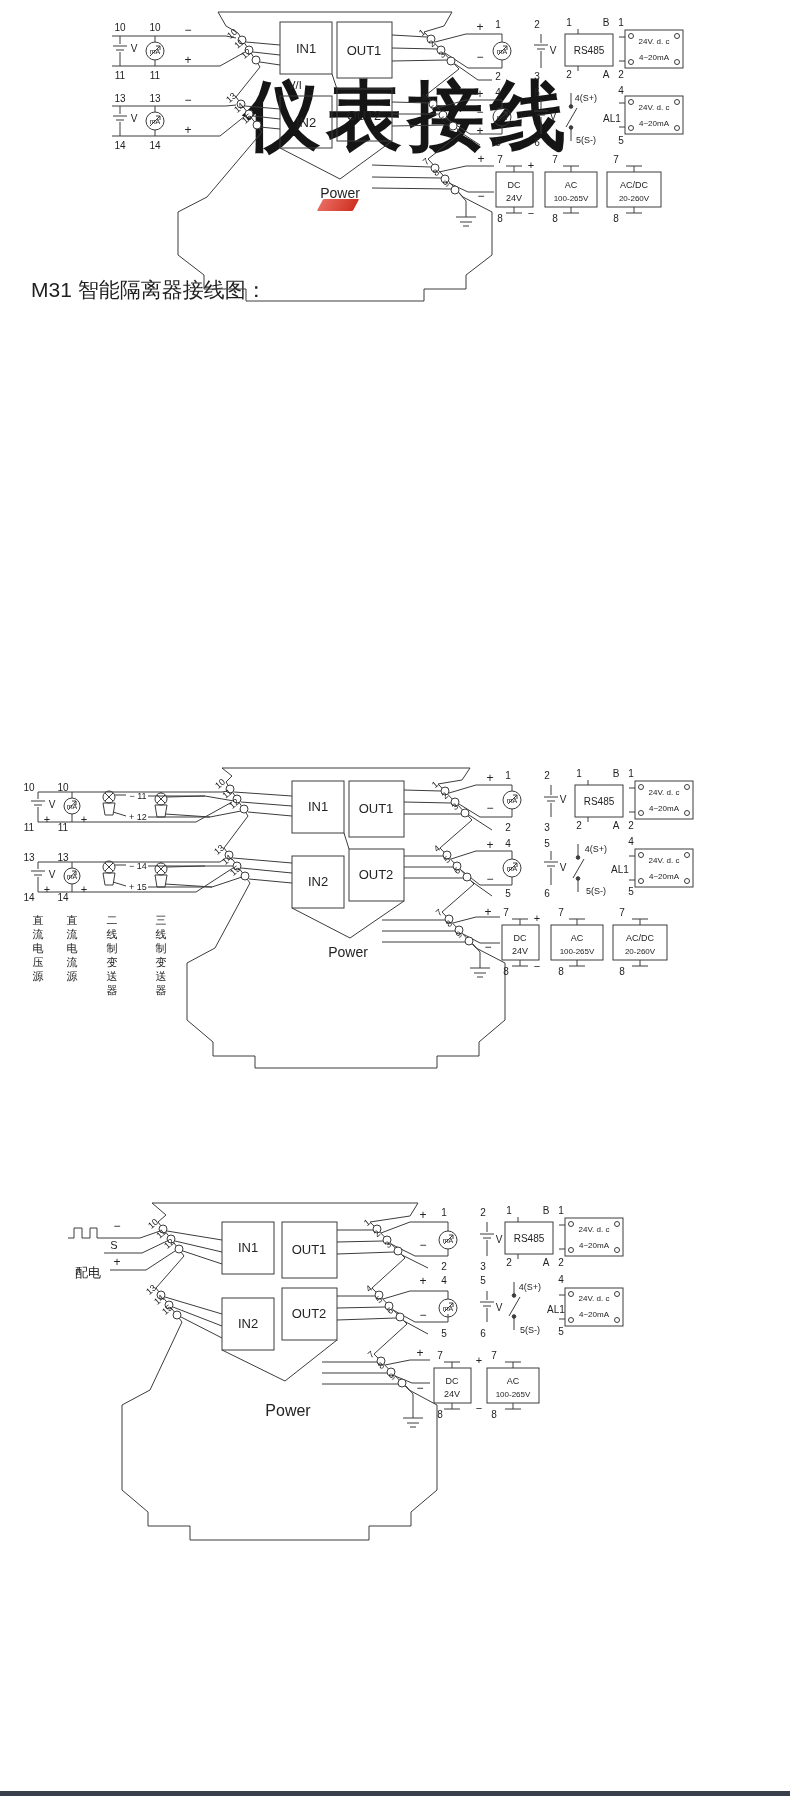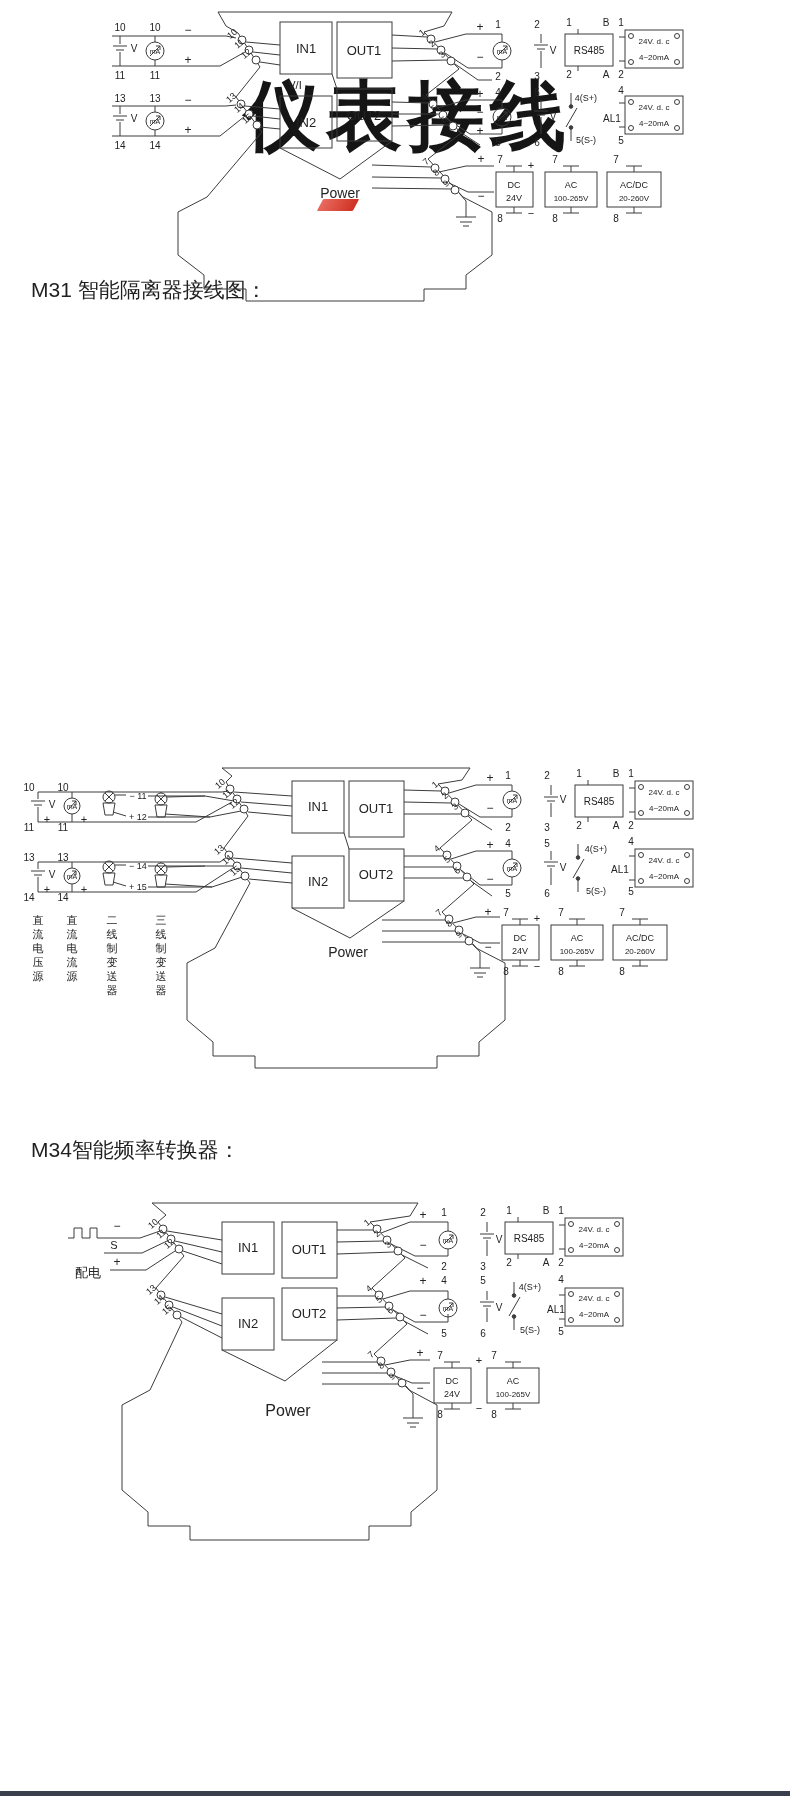--- a/index.html
+++ b/index.html
@@ -380,21 +380,20 @@
         <text x="577" y="941" font-size="9" text-anchor="middle">AC</text>
         <text x="577" y="954" font-size="8" text-anchor="middle">100-265V</text>
         <text x="561" y="975" font-size="10" text-anchor="middle">8</text>
         <text x="622" y="916" font-size="10" text-anchor="middle">7</text>
         <text x="640" y="941" font-size="9" text-anchor="middle">AC/DC</text>
         <text x="640" y="954" font-size="8" text-anchor="middle">20-260V</text>
         <text x="622" y="975" font-size="10" text-anchor="middle">8</text>
       </g>
   </svg>
 
-  <h2 class="sec s3">M34智能频率转换器：</h2>
 
   <svg class="diag" width="790" height="380" viewBox="0 1190 790 380" style="top:1190px">
     <g class="ln">
       <path d="M152 1203 L418 1203 L410 1216 L370 1222 L405 1258 L372 1288 L407 1324 L374 1354 L409 1390 L437 1405 L437 1490 L411 1512 L411 1526 L369 1526 L369 1540 L190 1540 L190 1526 L148 1526 L148 1512 L122 1490 L122 1405 L150 1390 L182 1322 L156 1288 L184 1256 L158 1222 L166 1215 Z"></path>
       <rect x="222" y="1222" width="52" height="52"></rect>
       <rect x="282" y="1222" width="55" height="56"></rect>
       <rect x="222" y="1298" width="52" height="52"></rect>
       <rect x="282" y="1288" width="55" height="52"></rect>
       <path d="M222 1350 L285 1381 L337 1340"></path>
       <path d="M68 1238 H74 V1228 H82 V1238 H90 V1228 H97 V1238 H102"></path>

